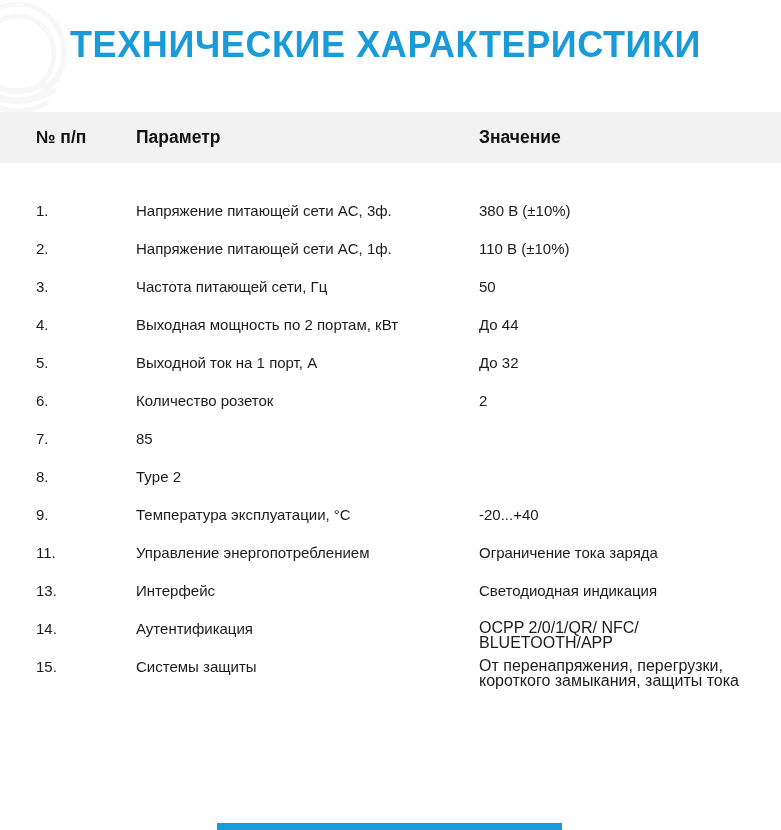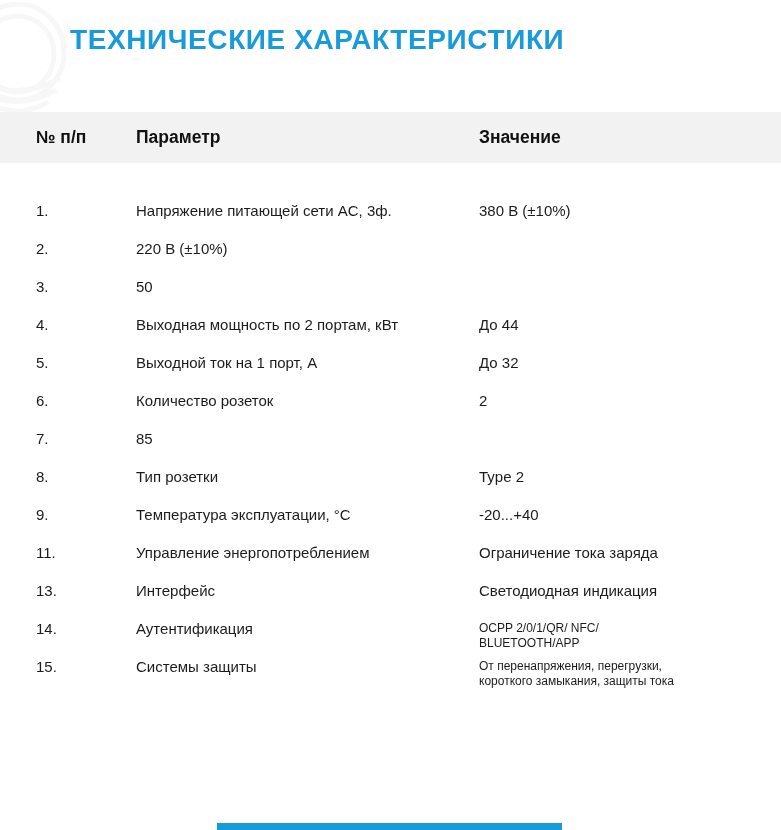--- a/index.html
+++ b/index.html
@@ -16,21 +16,21 @@
     font-family:"Liberation Sans", sans-serif;
   }
   
   .watermark{
     position:absolute;left:-32px;top:2px;
     width:120px;height:118px;
     pointer-events:none;
   }
   .title{
     position:absolute;left:70px;top:24px;margin:0;
-    font-size:28px;font-weight:bold;letter-spacing:.6px;
+    font-size:36px;font-weight:bold;letter-spacing:.6px;
     color:var(--accent);
     white-space:nowrap;
   }
   .thead{
     position:absolute;left:0;top:112px;
     width:781px;height:51px;
     background:var(--header-bg);
     display:flex;align-items:center;
     font-weight:bold;font-size:17.5px;color:#111;
   }
@@ -39,21 +39,21 @@
   }
   .trow{
     display:flex;align-items:flex-start;
     height:38px;
     font-size:15px;line-height:19px;color:var(--text);
   }
   .col-num{width:136px;padding-left:36px;flex:0 0 auto;}
   .col-param{width:343px;flex:0 0 auto;padding-right:10px;}
   .col-value{flex:1 1 auto;}
   .cell-value.small{
-    font-size:12px;line-height:14.5px;padding-top:2px;
+    font-size:16px;line-height:14.5px;padding-top:2px;
     white-space:pre-line;
   }
   .footer-bar{
     position:absolute;left:217px;bottom:0;
     width:345px;height:7px;
     background:var(--accent);
   }
 </style>
 </head>
 <body>
@@ -80,25 +80,27 @@
 
   <div class="tbody" id="rows">
   <div class="trow">
     <div class="col-num cell-num">1.</div>
     <div class="col-param cell-param">Напряжение питающей сети AC, 3ф.</div>
     <div class="col-value cell-value">380 В (±10%)</div>
   </div>
 
   <div class="trow">
     <div class="col-num cell-num">2.</div>
-    <div class="col-value cell-value">220 В (±10%)</div>
+    <div class="col-param cell-param">Напряжение питающей сети AC, 1ф.</div>
+    <div class="col-value cell-value">110 В (±10%)</div>
   </div>
 
   <div class="trow">
     <div class="col-num cell-num">3.</div>
+    <div class="col-param cell-param">Частота питающей сети, Гц</div>
     <div class="col-value cell-value">50</div>
   </div>
 
   <div class="trow">
     <div class="col-num cell-num">4.</div>
     <div class="col-param cell-param">Выходная мощность по 2 портам, кВт</div>
     <div class="col-value cell-value">До 44</div>
   </div>
 
   <div class="trow">
@@ -113,21 +115,20 @@
     <div class="col-value cell-value">2</div>
   </div>
 
   <div class="trow">
     <div class="col-num cell-num">7.</div>
     <div class="col-value cell-value">85</div>
   </div>
 
   <div class="trow">
     <div class="col-num cell-num">8.</div>
-    <div class="col-param cell-param">Тип розетки</div>
     <div class="col-value cell-value">Type 2</div>
   </div>
 
   <div class="trow">
     <div class="col-num cell-num">9.</div>
     <div class="col-param cell-param">Температура эксплуатации, °С</div>
     <div class="col-value cell-value">-20...+40</div>
   </div>
 
 

